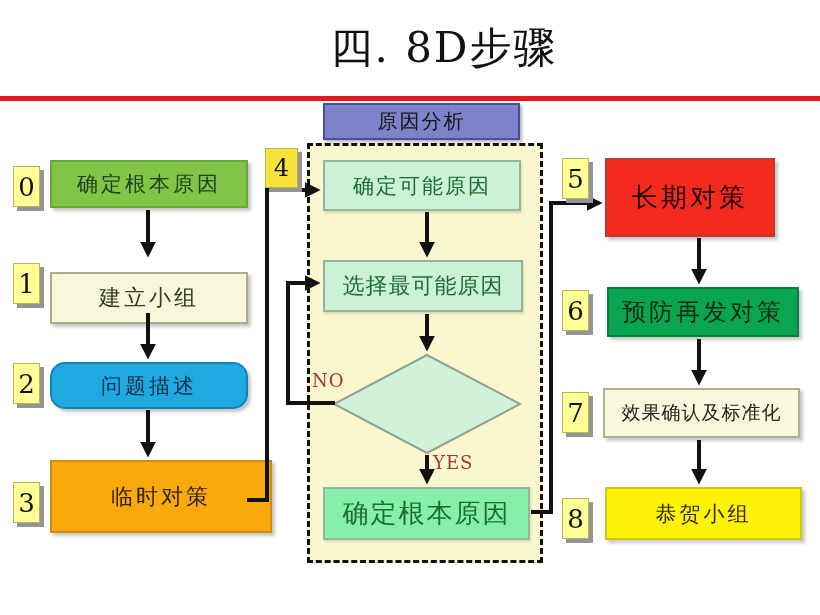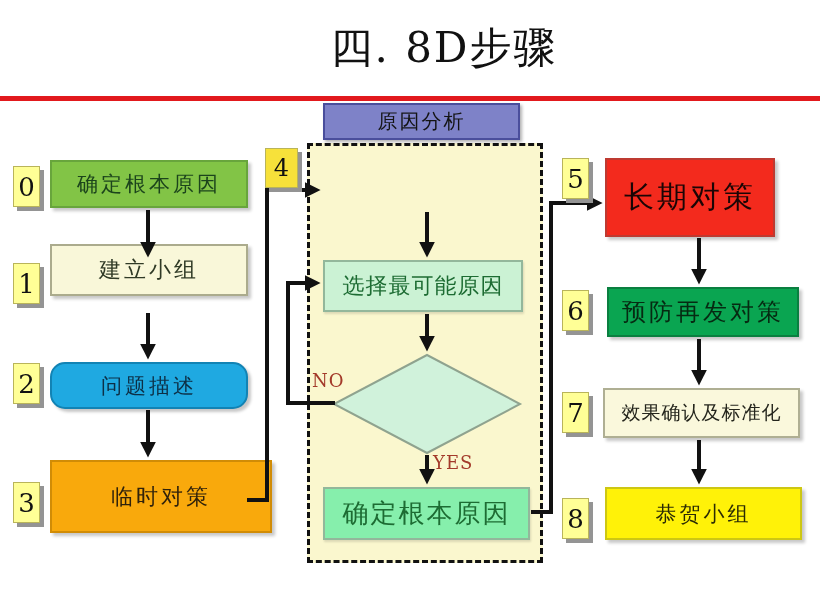--- a/index.html
+++ b/index.html
@@ -34,27 +34,27 @@
     position:absolute;z-index:3;font-family:"DejaVu Serif","Liberation Serif",serif;
     font-size:18px;letter-spacing:1px;
   }
   #arrow-layer{position:absolute;left:0;top:0;z-index:3;pointer-events:none;}
   .decision-text{
     position:absolute;left:352px;top:361px;width:150px;z-index:3;
     text-align:center;font-size:15px;line-height:1.45;letter-spacing:1px;
   }
   
   #n0{left:50px;top:160px;width:198px;height:48px;font-size:21px;}
-  #n1{left:50px;top:244px;width:198px;height:52px;font-size:22px;}
+  #n1{left:50px;top:272px;width:198px;height:52px;font-size:22px;}
   #n2{left:50px;top:362px;width:198px;height:47px;font-size:21px;}
   #n3{left:50px;top:460px;width:222px;height:73px;font-size:22px;}
   #n4{left:323px;top:160px;width:198px;height:51px;font-size:21px;letter-spacing:2px;}
   #nsel{left:323px;top:260px;width:200px;height:52px;font-size:22px;letter-spacing:1px;}
   #nroot{left:323px;top:487px;width:207px;height:53px;font-size:26px;letter-spacing:2px;}
-  #n5{left:605px;top:158px;width:170px;height:79px;font-size:30px;}
+  #n5{left:605px;top:158px;width:170px;height:79px;font-size:26px;}
   #n6{left:607px;top:287px;width:192px;height:50px;font-size:24px;}
   #n7{left:603px;top:388px;width:197px;height:50px;font-size:19px;letter-spacing:1px;}
   #n8{left:605px;top:487px;width:197px;height:53px;font-size:21px;}
   #nhdr{left:323px;top:103px;width:197px;height:37px;font-size:20px;letter-spacing:2px;box-shadow:2px 2px 3px rgba(0,0,0,0.3);}
   #b0{left:13px;top:166px;}
   #b1{left:13px;top:263px;}
   #b2{left:13px;top:363px;}
   #b3{left:13px;top:482px;}
   #b4{left:265px;top:148px;width:33px;height:40px;font-size:24px;}
   #b5{left:562px;top:158px;}
@@ -74,20 +74,21 @@
 
   <div class="panel" style="background-color: rgb(250, 247, 206);"></div>
 
   <div class="node" id="nhdr" style="background-color: rgb(126, 130, 200); border-color: rgb(74, 78, 156); color: rgb(20, 20, 20);">原因分析</div>
 
   <div class="node" id="n0" style="background-color: rgb(130, 196, 70); border-color: rgb(104, 165, 60); color: rgb(28, 68, 28);">确定根本原因</div>
   <div class="node" id="n1" style="background-color: rgb(249, 247, 217); border-color: rgb(171, 171, 141); color: rgb(48, 58, 38);">建立小组</div>
   <div class="node" id="n2" style="background-color: rgb(31, 169, 225); border-color: rgb(18, 131, 180); color: rgb(13, 47, 70); border-radius: 15px;">问题描述</div>
   <div class="node" id="n3" style="background-color: rgb(249, 169, 12); border-color: rgb(209, 140, 6); color: rgb(48, 34, 11);">临时对策</div>
 
+  <div class="node flat" id="n4" style="background-color: rgb(203, 242, 212); border-color: rgb(147, 183, 155); color: rgb(29, 108, 51);">确定可能原因</div>
   <div class="node flat" id="nsel" style="background-color: rgb(203, 242, 212); border-color: rgb(147, 183, 155); color: rgb(29, 108, 51);">选择最可能原因</div>
   <div class="node flat" id="nroot" style="background-color: #86efac; border-color: rgb(147, 183, 155); color: rgb(29, 108, 51);">确定根本原因</div>
 
   <div class="decision-text" style="color: rgb(29, 108, 51);">
     <div>最有</div>
     <div>可能的原因</div>
     <div>是否是根本</div>
     <div>原因?</div>
   </div>
 

